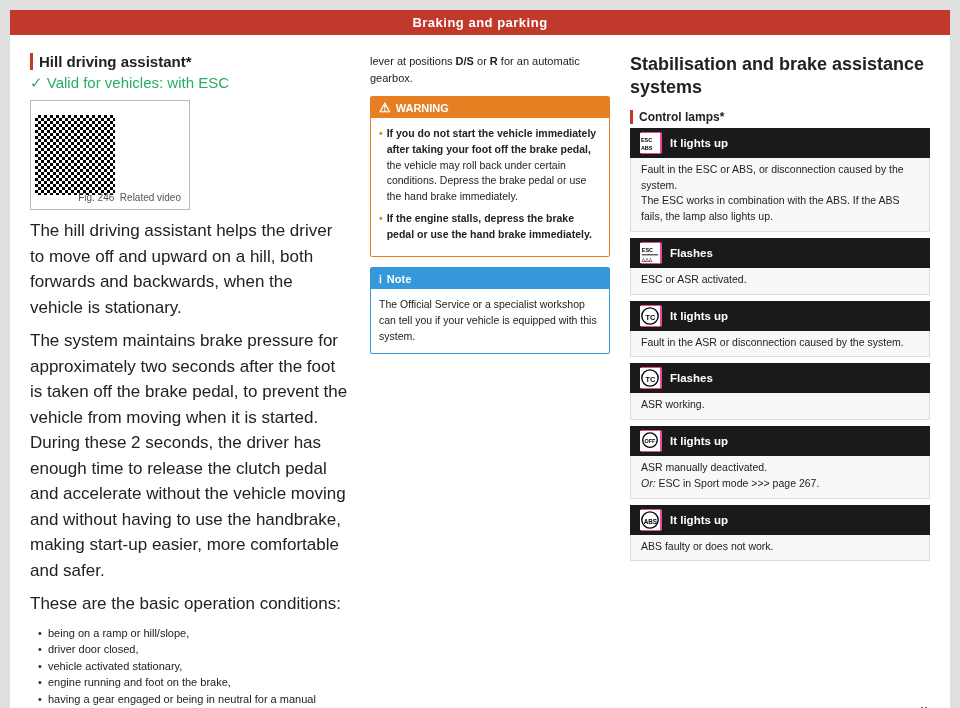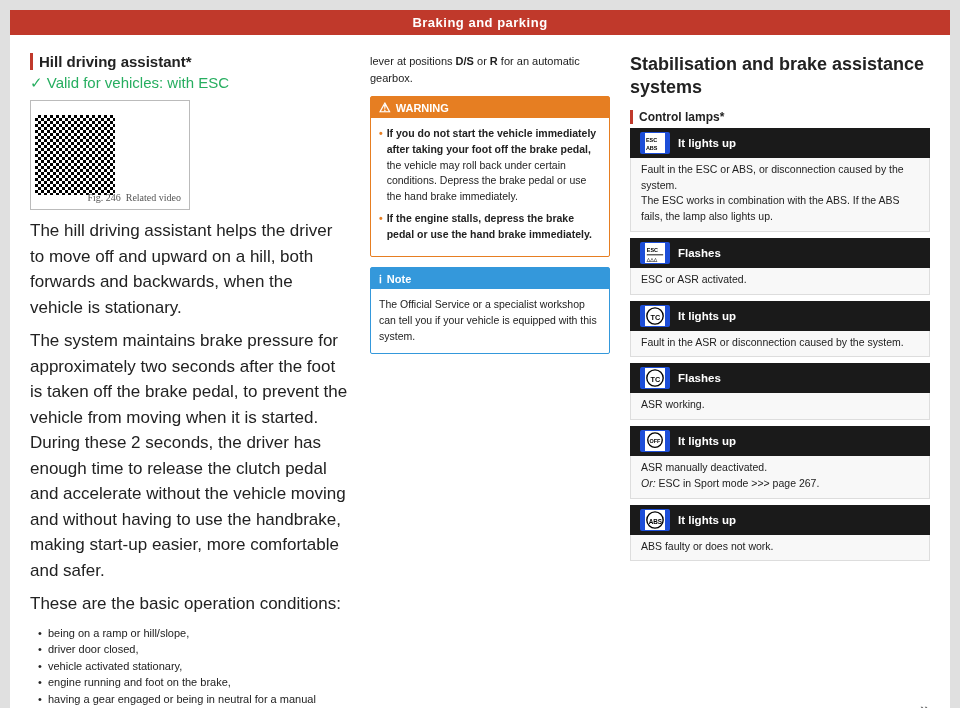--- a/index.html
+++ b/index.html
@@ -83,21 +83,20 @@
       width: 80px;
       height: 80px;
       background: repeating-conic-gradient(#000 0% 25%, #fff 0% 50%) 0 0/6px 6px;
     }
     .fig-label {
       font-size: 10px;
       color: #555;
       position: absolute;
       bottom: 6px;
       right: 8px;
-      font-family: Liberation Serif, serif;
     }
     .body-text {
       font-size: 17px;
       line-height: 1.5;
       color: #222;
       margin-bottom: 8px;
     }
     .bullet-list {
       list-style: none;
       padding-left: 8px;
@@ -205,27 +204,26 @@
       background: #1a1a1a;
       color: #fff;
       display: flex;
       align-items: center;
       gap: 8px;
       padding: 4px 10px;
       font-size: 11.5px;
       font-weight: bold;
     }
     .lamp-icon {
-      width: 30px;
+      width: 22px;
       height: 22px;
-      background: #1d4ed8;
+      background: #ec4899;
       border-radius: 2px;
       display: flex;
       align-items: center;
-      justify-content: center;
       color: #000;
       font-size: 9px;
       font-weight: bold;
       flex-shrink: 0;
     }
     .lamp-desc {
       font-size: 10.5px;
       color: #222;
       padding: 4px 10px 6px 10px;
       line-height: 1.5;

